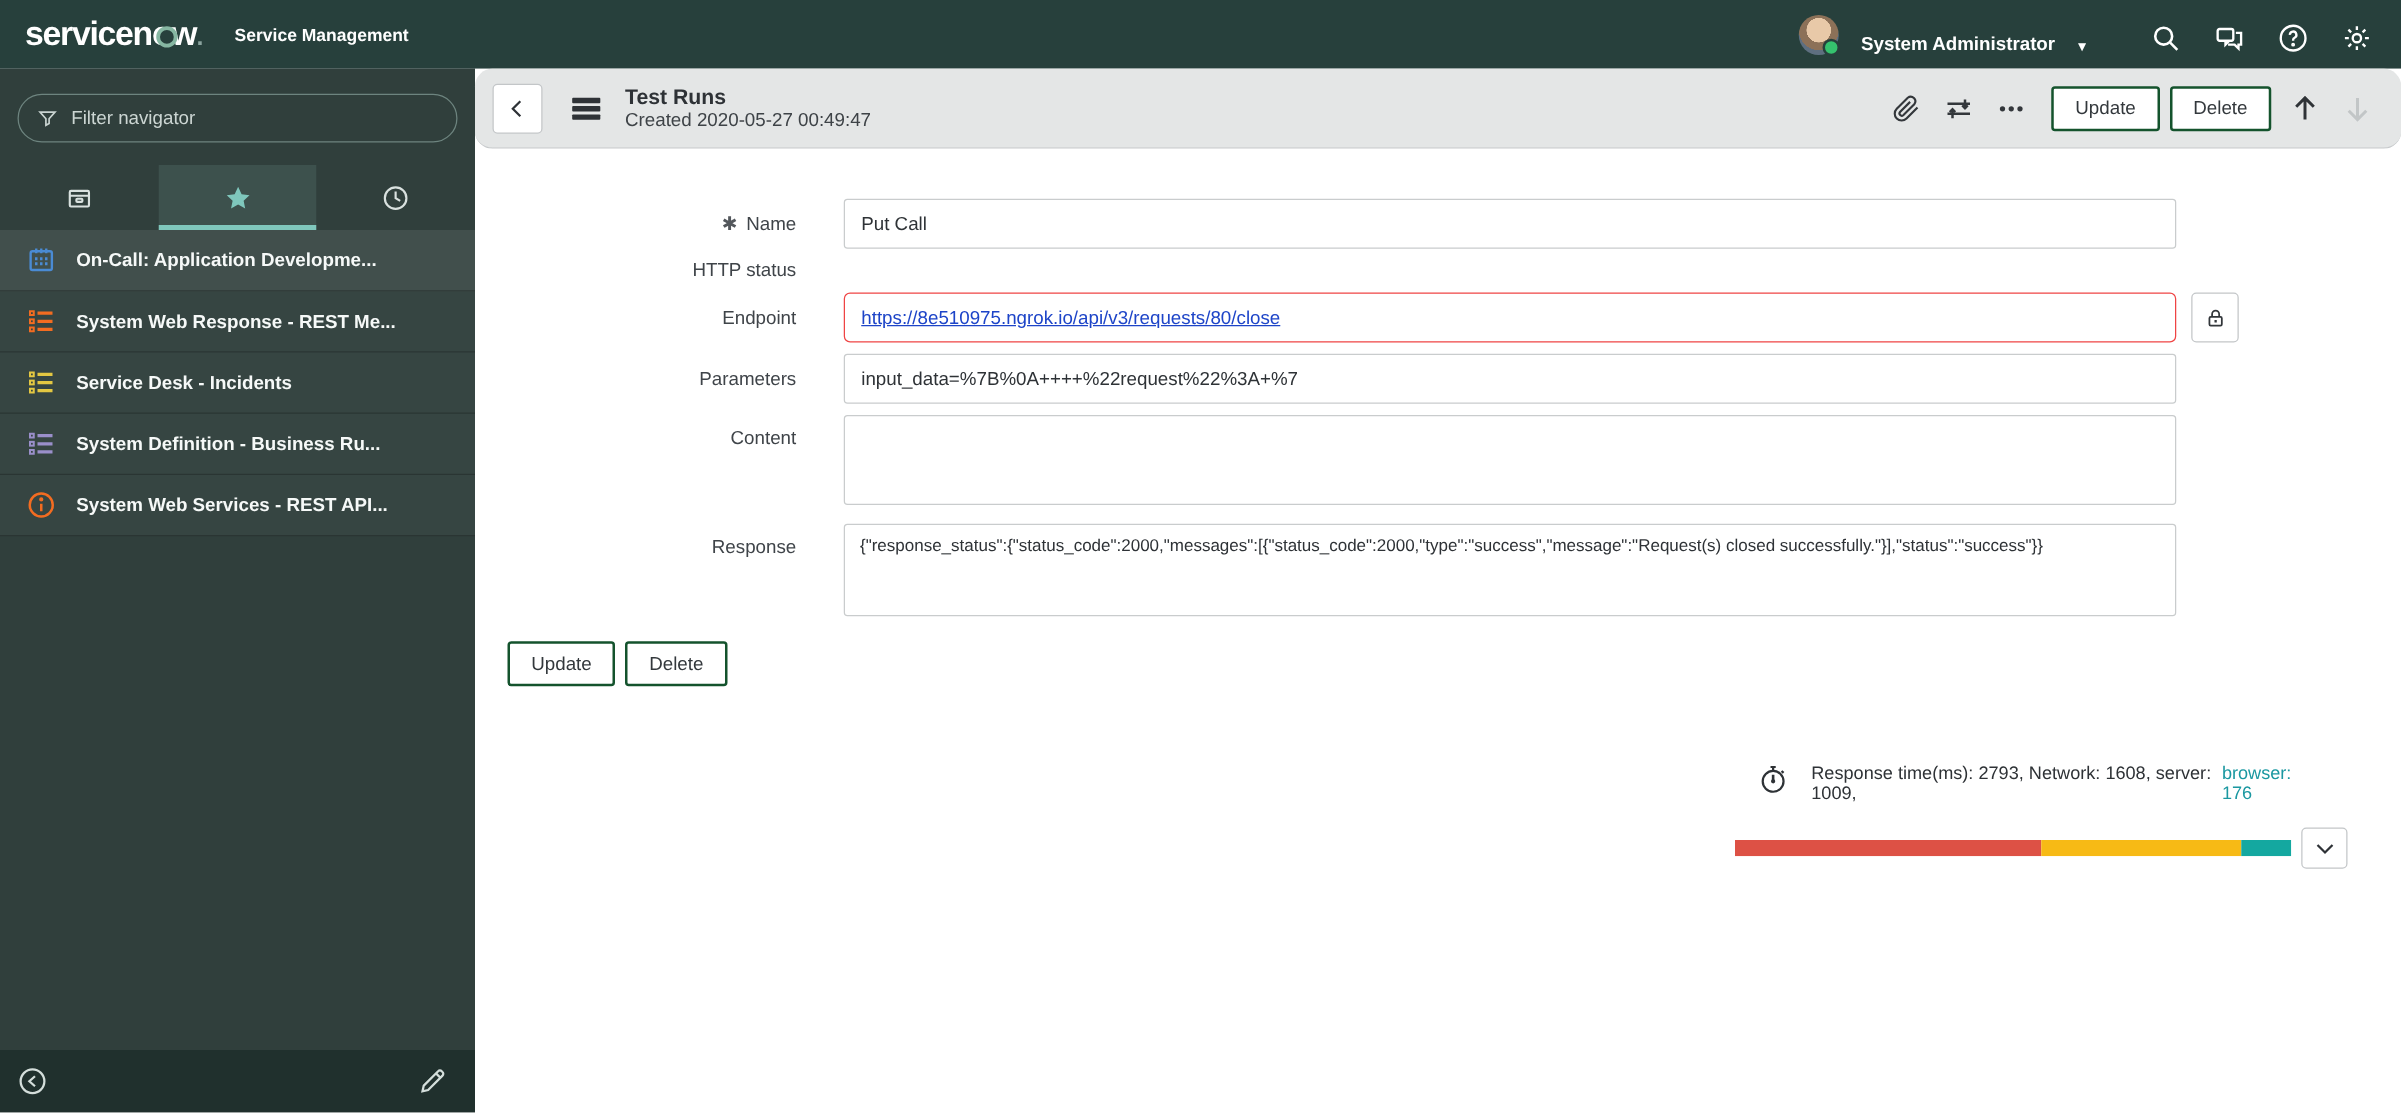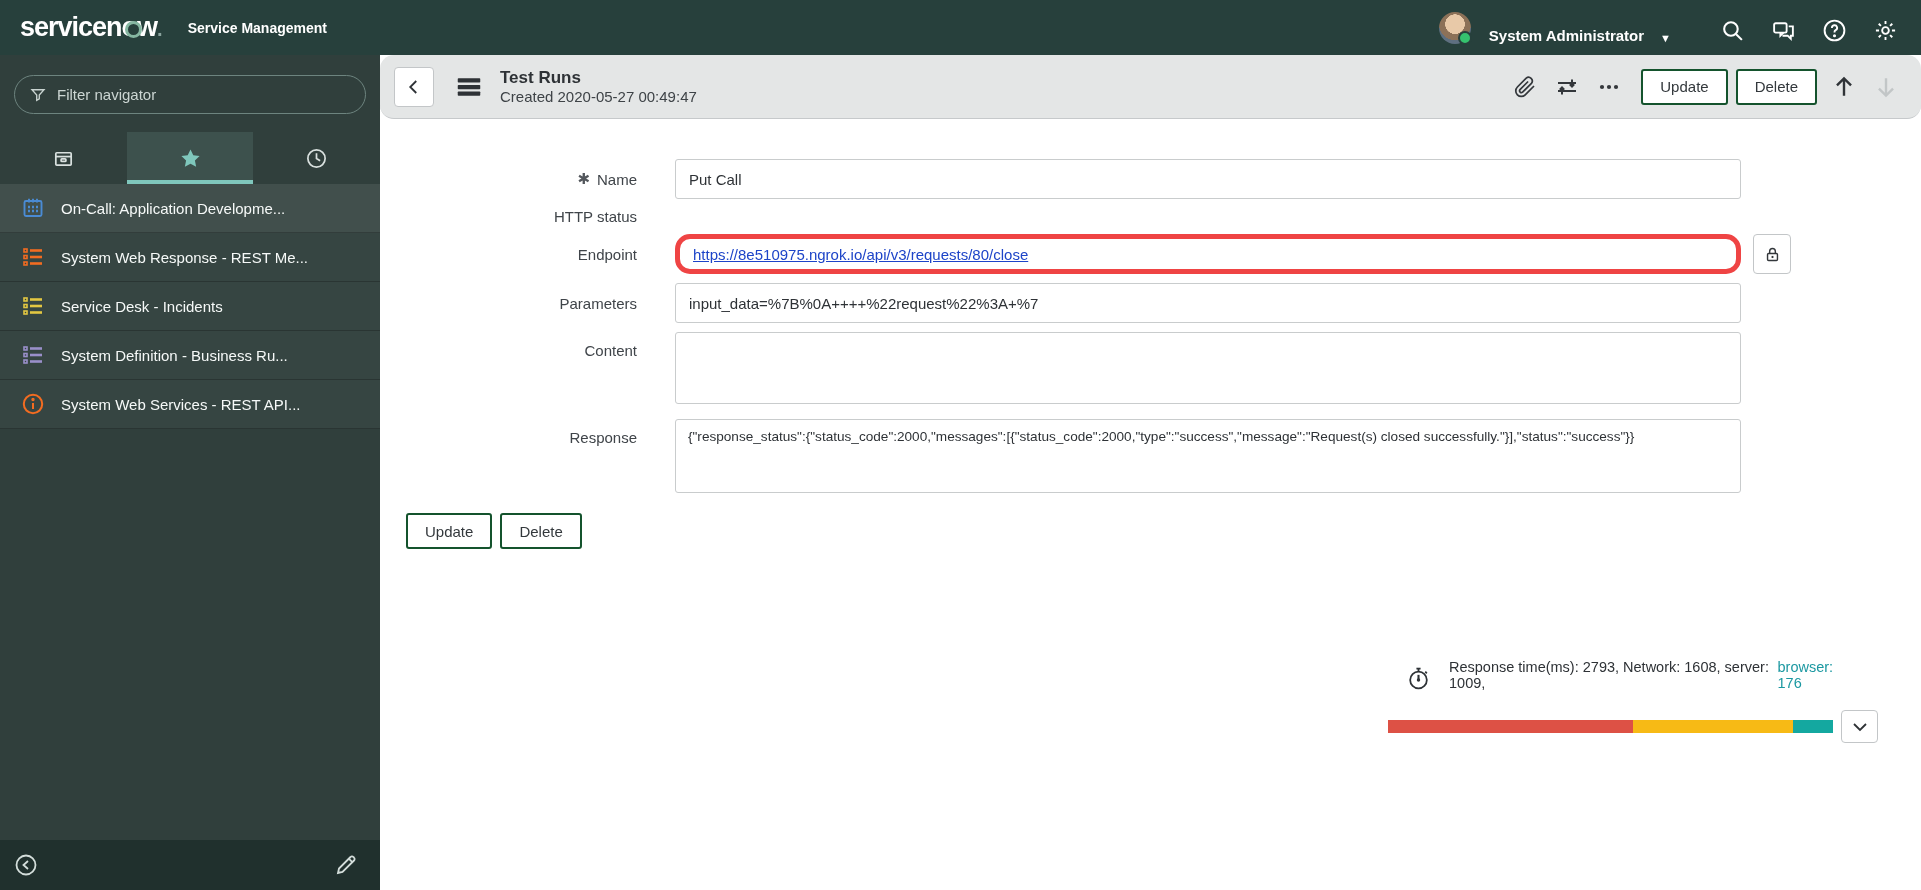--- a/index.html
+++ b/index.html
@@ -31,21 +31,21 @@
   .filter-box { height:39px; border:1px solid #6d847f; border-radius:20px; display:flex; align-items:center; padding:0 14px; }
   .filter-box svg { width:18px; height:18px; color:#c9d4d1; flex-shrink:0; }
   .filter-input { background:transparent; border:none; outline:none; color:#e6ecea; font-size:15px; margin-left:10px; width:100%; font-family:"Liberation Sans",sans-serif; }
   .filter-input::placeholder { color:#ccd6d3; opacity:1; }
   .nav-tabs { display:flex; height:52px; }
   .nav-tab { flex:1; display:flex; align-items:center; justify-content:center; cursor:pointer; position:relative; color:#d9e1df; }
   .nav-tab svg { width:23px; height:23px; }
   .nav-tab.active { background:#3d514d; color:#7fc7bc; }
   .nav-tab.active::after { content:""; position:absolute; left:0; right:0; bottom:0; height:4px; background:#7fc7bc; }
   .menu { display:flex; flex-direction:column; }
-  .menu-item { height:49px; display:flex; align-items:center; padding:0 14px 0 20px; color:#f6f9f8; font-size:15px; font-weight:normal; cursor:pointer; background:rgba(255,255,255,0.03); border-bottom:1px solid rgba(0,0,0,0.22); white-space:nowrap; overflow:hidden; }
+  .menu-item { height:49px; display:flex; align-items:center; padding:0 14px 0 20px; color:#f6f9f8; font-size:15px; font-weight:bold; cursor:pointer; background:rgba(255,255,255,0.03); border-bottom:1px solid rgba(0,0,0,0.22); white-space:nowrap; overflow:hidden; }
   .menu-item:first-child { background:rgba(255,255,255,0.085); }
   .menu-item .mi-icon { width:26px; height:26px; margin-right:15px; flex-shrink:0; display:flex; align-items:center; justify-content:center; }
   .menu-item .mi-icon svg { width:24px; height:24px; }
   .mi-label { overflow:hidden; text-overflow:ellipsis; }
   .sidebar-spacer { flex:1; }
   .sidebar-footer { height:50px; background:#20302d; display:flex; align-items:center; justify-content:space-between; padding:0 22px 0 14px; }
   .sidebar-footer svg { width:24px; height:24px; color:#d4dedb; cursor:pointer; }
 
   
   .main { flex:1; background:#fff; position:relative; display:flex; flex-direction:column; min-width:0; }
@@ -71,37 +71,37 @@
 
   
   .form-body { padding:40px 0 0 0; }
   .frow { display:grid; grid-template-columns:257px 1066px; column-gap:38px; margin-bottom:9px; align-items:center; }
   .frow.top-align { align-items:flex-start; }
   .frow.top-align .flabel { padding-top:10px; }
   .flabel { justify-self:end; text-align:right; font-size:15px; color:#3f4449; display:flex; align-items:center; gap:7px; white-space:nowrap; }
   .req-star { color:#53575c; font-size:15px; }
   .fld { height:40px; width:100%; border:1px solid #c9cccd; border-radius:3px; padding:0 13px; font-size:15px; color:#2e3236; font-family:"Liberation Sans",sans-serif; background:#fff; }
   .endpoint-cell { position:relative; }
-  .endpoint-box { height:40px; border:5px solid #ef4444; border-radius:15px; display:flex; align-items:center; padding:0 13px; }
+  .endpoint-box { height:40px; border:1px solid #ef4444; border-radius:5px; display:flex; align-items:center; padding:0 13px; }
   .endpoint-box a { color:#1d44c8; font-size:15px; text-decoration:underline; cursor:pointer; }
   .lock-btn { position:absolute; left:calc(100% + 12px); top:0; width:38px; height:40px; background:#fff; border:1px solid #c3c6c8; border-radius:4px; display:flex; align-items:center; justify-content:center; cursor:pointer; color:#33373b; }
   .lock-btn svg { width:17px; height:17px; }
   .ftextarea { width:100%; border:1px solid #c9cccd; border-radius:3px; padding:9px 12px; font-size:13.6px; color:#2e3236; font-family:"Liberation Sans",sans-serif; resize:none; overflow:hidden; white-space:pre; }
   .ta-content { height:72px; }
   .ta-response { height:74px; }
   .frow.content-row { margin-top:5px; margin-bottom:0; }
   .frow.response-row { margin-top:15px; margin-bottom:0; }
   .form-actions { margin:20px 0 0 26px; display:flex; gap:8px; }
   .form-actions .btn { height:36px; }
 
   
   .perf { position:absolute; top:556px; right:43px; width:490px; }
-  .perf-line { display:flex; align-items:flex-end; justify-content:flex-start; padding-left:18px; padding-right:25px; font-size:14.5px; color:#2e3236; }
+  .perf-line { display:flex; align-items:flex-start; justify-content:flex-start; padding-left:18px; padding-right:25px; font-size:14.5px; color:#2e3236; }
   .perf-line svg { width:25px; height:25px; color:#2e3236; margin-right:18px; flex-shrink:0; }
-  .perf-browser { color:#1b98a1; margin-left:4px;margin-top:48px; }
+  .perf-browser { color:#1b98a1; margin-left:4px; }
   .perf-bar-row { display:flex; align-items:center; margin-top:19px; }
   .perf-bar { width:445px; height:13px; display:flex; overflow:hidden; }
   .perf-bar > div { height:100%; }
   .chevron-btn { width:37px; height:33px; margin-left:8px; background:#fff; border:1px solid #c3c6c8; border-radius:4px; display:flex; align-items:center; justify-content:center; cursor:pointer; color:#2e3236; flex-shrink:0; }
   .chevron-btn svg { width:18px; height:18px; }
 
   
   .ic-blue   { color:#4a8bd4; }
   .ic-orange { color:#f36c21; }
   .ic-purple { color:#9a8fca; }

